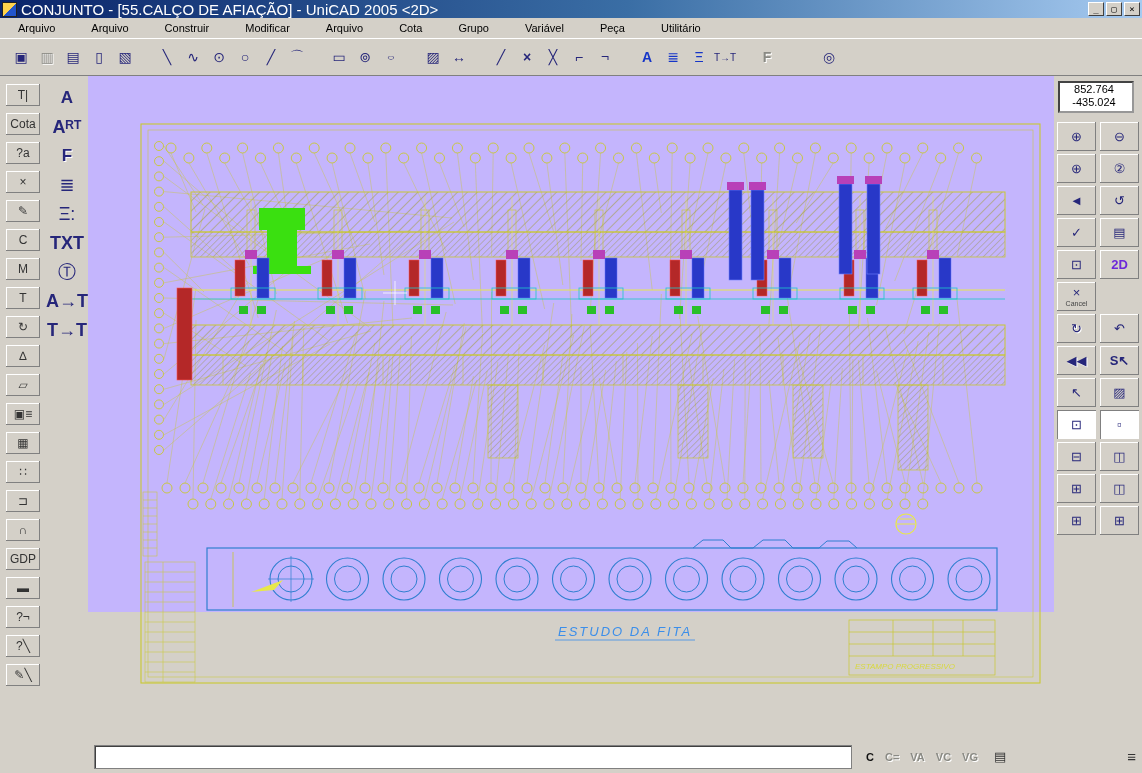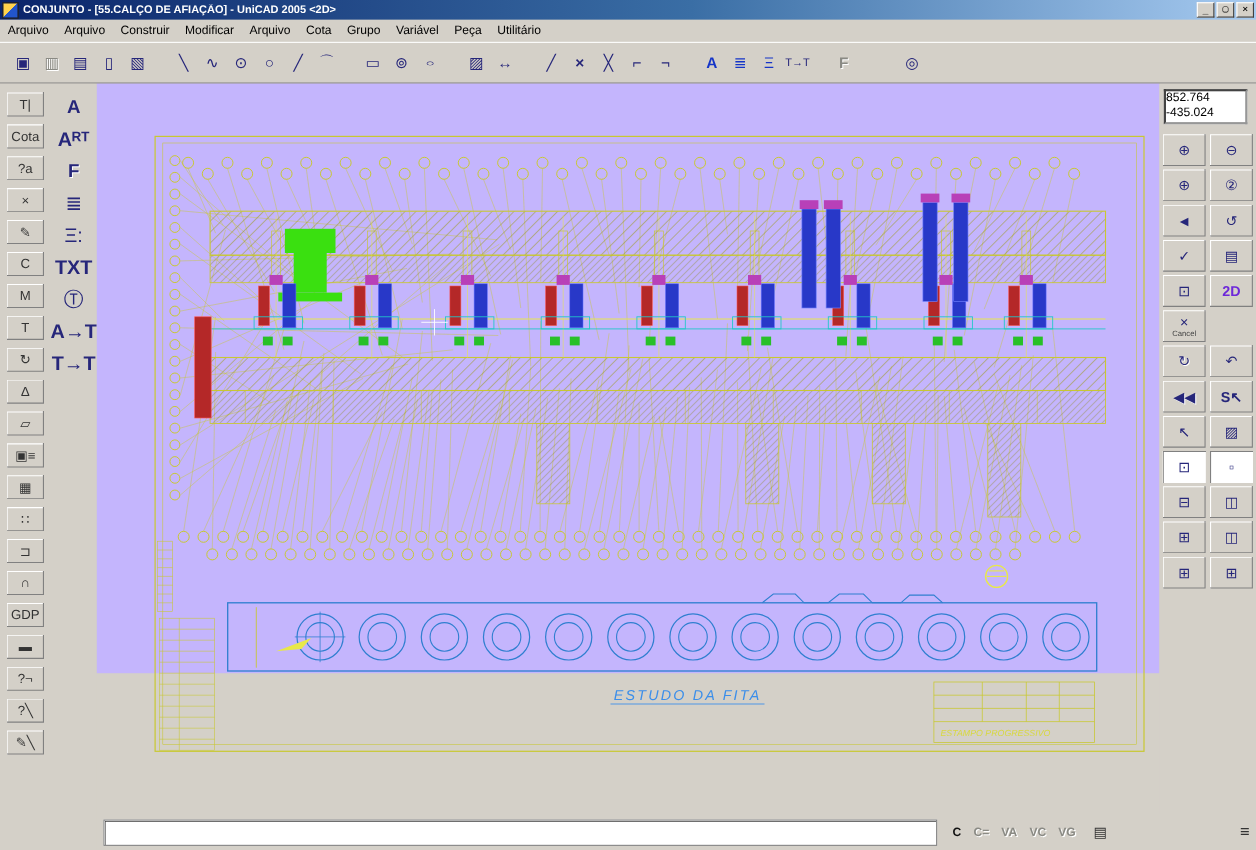--- a/index.html
+++ b/index.html
@@ -4,29 +4,29 @@
 <style>
   html,body{margin:0;padding:0}
   body{width:1142px;height:773px;position:relative;overflow:hidden;background:#d4d0c8;
        font-family:"Liberation Sans",sans-serif;user-select:none}
   
   .titlebar{position:absolute;left:0;top:0;width:100%;height:18px;box-sizing:border-box;
     background:linear-gradient(to right,#0a246a,#3a6ea5 55%,#a6caf0);
     display:flex;align-items:center;padding:0 2px}
   .app-icon{width:13px;height:13px;flex:none;border:1px solid #222;margin-right:4px;
     background:linear-gradient(135deg,#ffd34d 0 50%,#2255cc 50% 100%)}
-  .title-text{color:#fff;font-size:10px;font-weight:bold;flex:1;white-space:nowrap;overflow:hidden}
+  .title-text{color:#fff;font-size:15px;font-weight:normal;flex:1;white-space:nowrap;overflow:hidden}
   .win-controls{display:flex;gap:2px}
   .win-btn{width:16px;height:14px;background:#d4d0c8;border:1px solid;padding:0;
     border-color:#fff #404040 #404040 #fff;font-size:9px;line-height:11px;text-align:center;
     color:#000;font-family:"DejaVu Sans Mono",monospace;cursor:default}
   
   .menubar{position:absolute;left:0;top:18px;width:100%;height:20px;display:flex;
     align-items:center;font-size:11px;background:#d4d0c8}
-  .menu-item{padding:3px 7px;color:#000;cursor:default}
+  .menu-item{padding:3px 18px;color:#000;cursor:default}
   
   .toolbar{position:absolute;left:0;top:38px;width:100%;height:38px;box-sizing:border-box;
     border-top:1px solid #fff;border-bottom:1px solid #808080;background:#d4d0c8;
     display:flex;align-items:center;padding-left:8px}
   .tb{width:26px;height:26px;flex:none;background:transparent;border:none;padding:0;
     font-size:14px;color:#26267a;display:flex;align-items:center;justify-content:center;cursor:default}
   .tb.gap{margin-left:16px}
   .tb.far{margin-left:36px}
   .blue{color:#1535c8}
   .bold{font-weight:bold}
@@ -47,21 +47,21 @@
   .l2btn{width:30px;height:24px;flex:none;margin-bottom:5px;background:transparent;border:none;padding:0;
     font-size:18px;color:#26267a;display:flex;align-items:center;justify-content:center;cursor:default}
   .big{font-size:17px}
   
   .canvas{position:absolute;left:88px;top:76px;width:966px;height:536px;background:#c4b5fd;cursor:crosshair}
   #draw{position:absolute;left:45px;top:44px;width:916px;height:571px}
   
   .rightbar{position:absolute;left:1054px;top:76px;width:88px;height:664px;background:#d4d0c8}
   .coordbox{position:absolute;left:4px;top:5px;width:76px;height:32px;background:#fff;
     border:2px inset #979797;box-sizing:border-box}
-  .coordbox div{font-size:11px;text-align:left;padding-right:4px;line-height:13px;color:#000}
+  .coordbox div{font-size:11px;text-align:center;padding-right:4px;line-height:13px;color:#000}
   .rgrid{position:absolute;left:3px;top:46px;display:grid;grid-template-columns:39px 39px;gap:3px 4px}
   .rbtn{height:29px;background:#d4d0c8;border:none;padding:0;
     box-shadow:inset -1px -1px 0 #808080,inset 1px 1px 0 #ffffff;
     font-size:13px;color:#26267a;display:flex;flex-direction:column;align-items:center;justify-content:center;cursor:default}
   .rbtn .sub{font-size:7px;color:#444;line-height:8px}
   .rbtn .sub:empty{display:none}
   .rbtn.pressed{background:#fff;box-shadow:inset 1px 1px 0 #808080,inset -1px -1px 0 #ffffff}
   .rbtn.ghost{visibility:hidden}
   .rbtn.txt{color:#6d28d9;font-size:13px}
   

